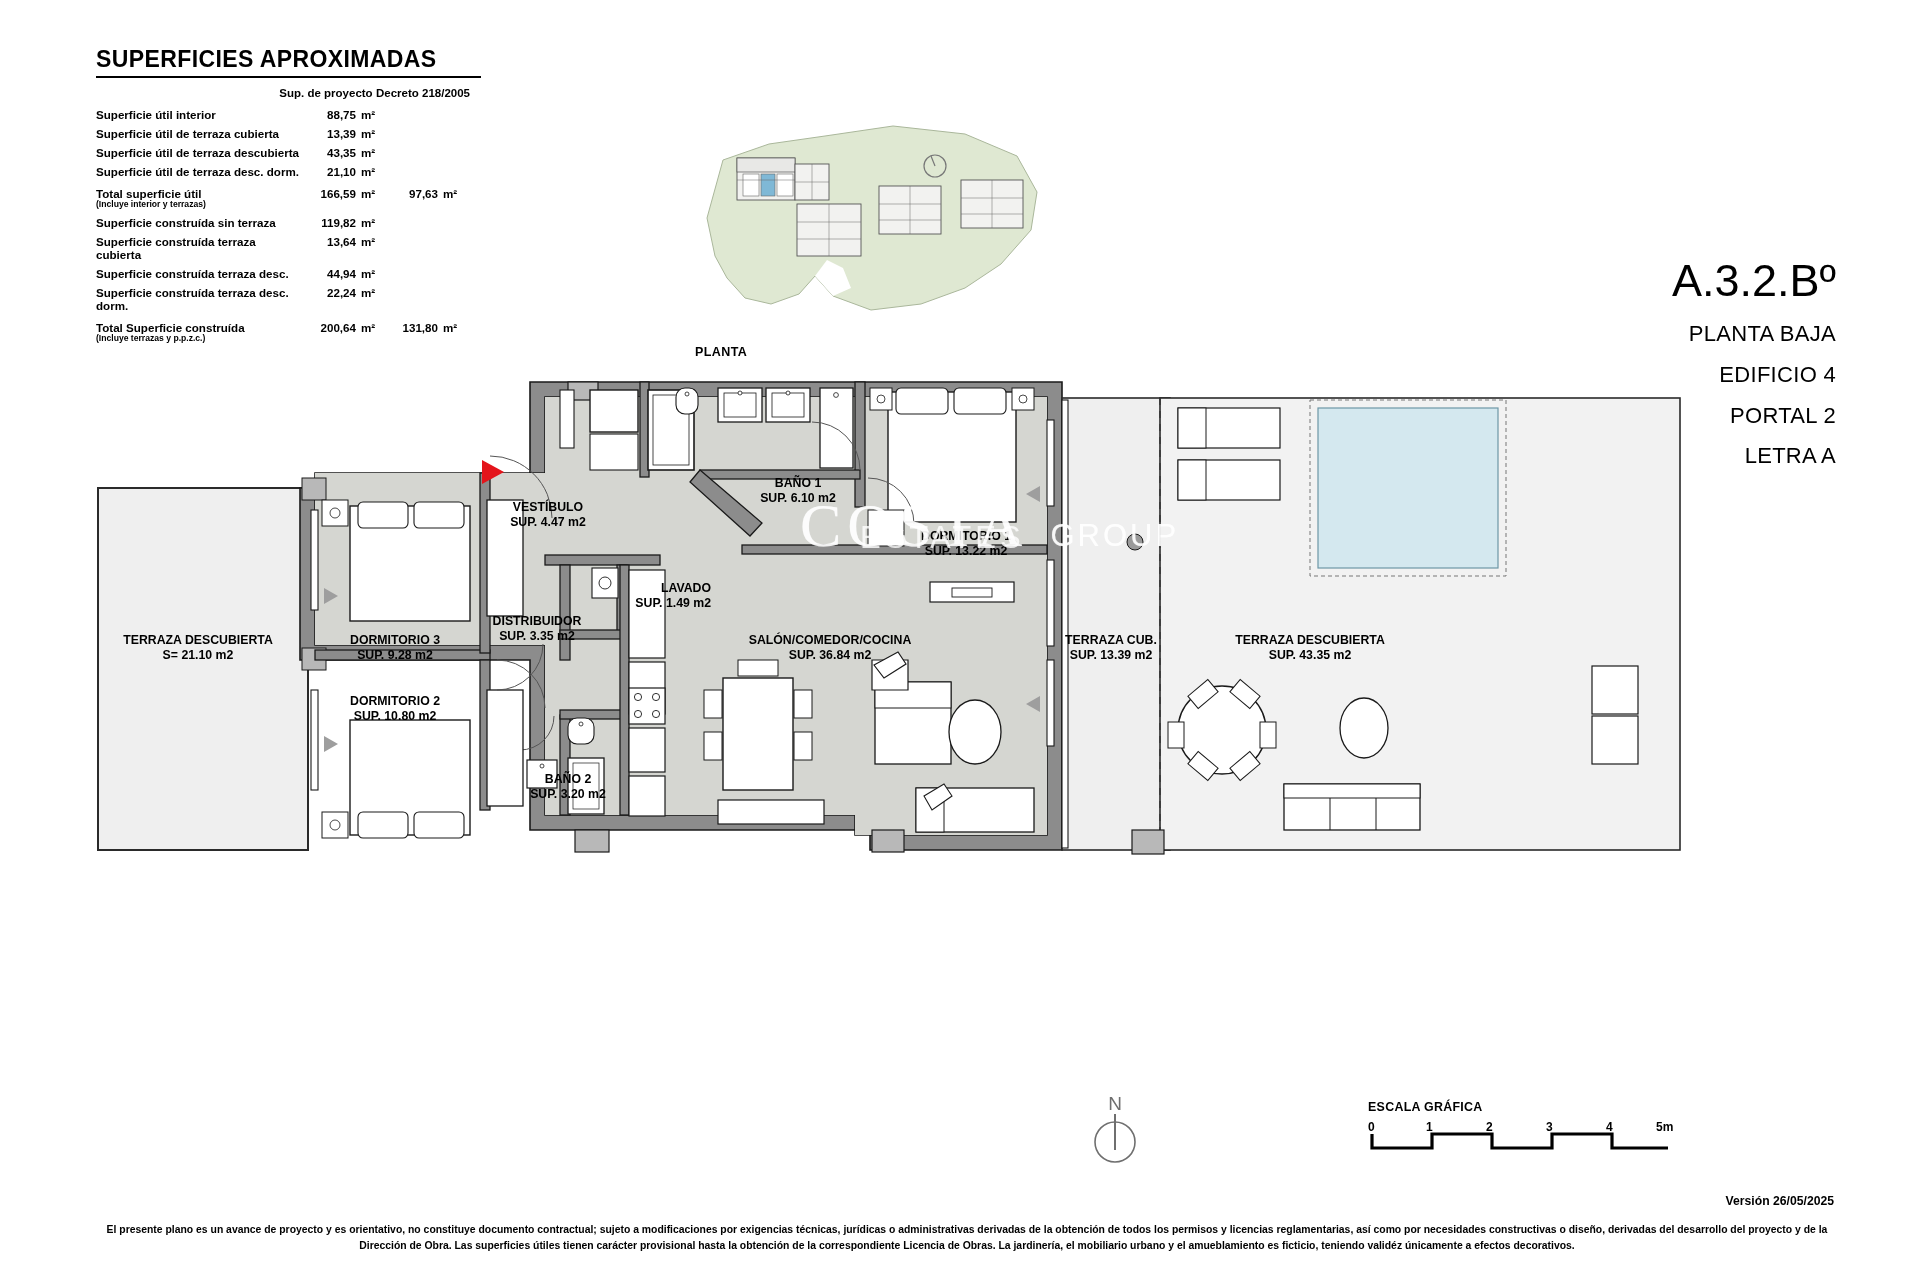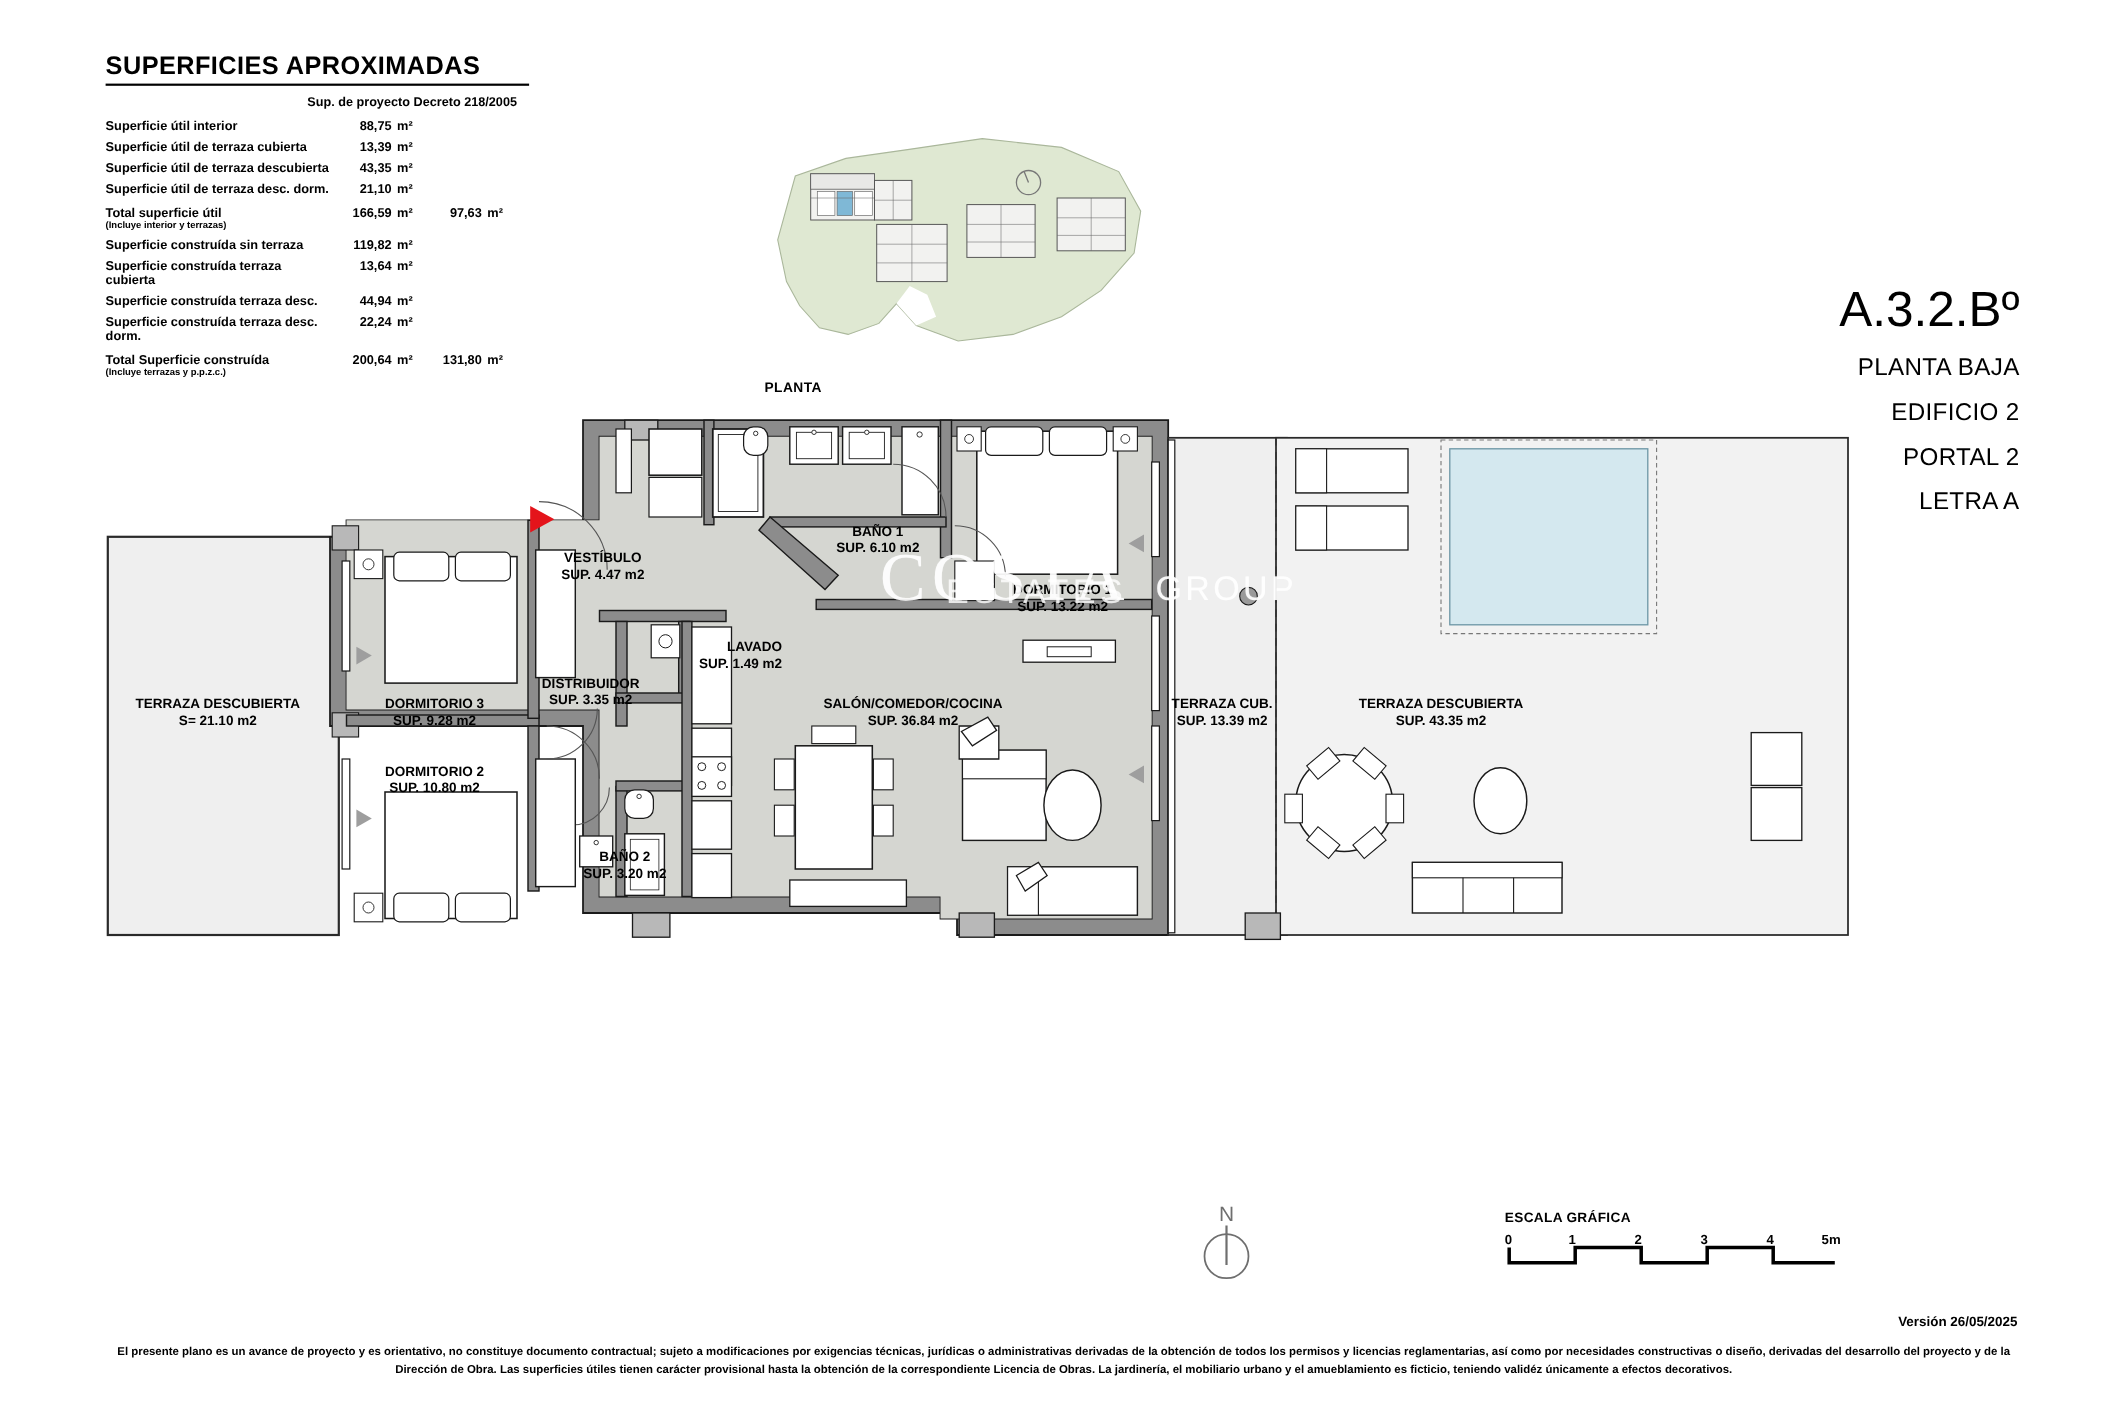--- a/index.html
+++ b/index.html
@@ -178,21 +178,21 @@
           <div class="u1">m²</div>
           <div class="v2">131,80</div>
           <div class="u2">m²</div>
         </div>
       </div>
   </div>
 
   <div id="title-block">
     <div id="unit-code">A.3.2.Bº</div>
     <div class="tb-line">PLANTA BAJA</div>
-    <div class="tb-line">EDIFICIO 2</div>
+    <div class="tb-line">EDIFICIO 4</div>
     <div class="tb-line">PORTAL  2</div>
     <div class="tb-line">LETRA A</div>
   </div>
 
   <svg id="site-key" viewBox="0 0 400 220">
     <path fill="#dfe8d2" stroke="#aab79b" stroke-width="1" d="M42,100 L58,42 L104,26 L160,18 L228,8 L300,16 L352,38 L372,74
          L366,112 L336,146 L300,170 L256,186 L206,192 L168,178 L150,158
          L134,176 L106,186 L80,180 L62,160 L50,138 Z"></path>
     <path fill="#ffffff" d="M150,158 L162,142 L178,150 L186,170 L168,178 Z"></path>
 

